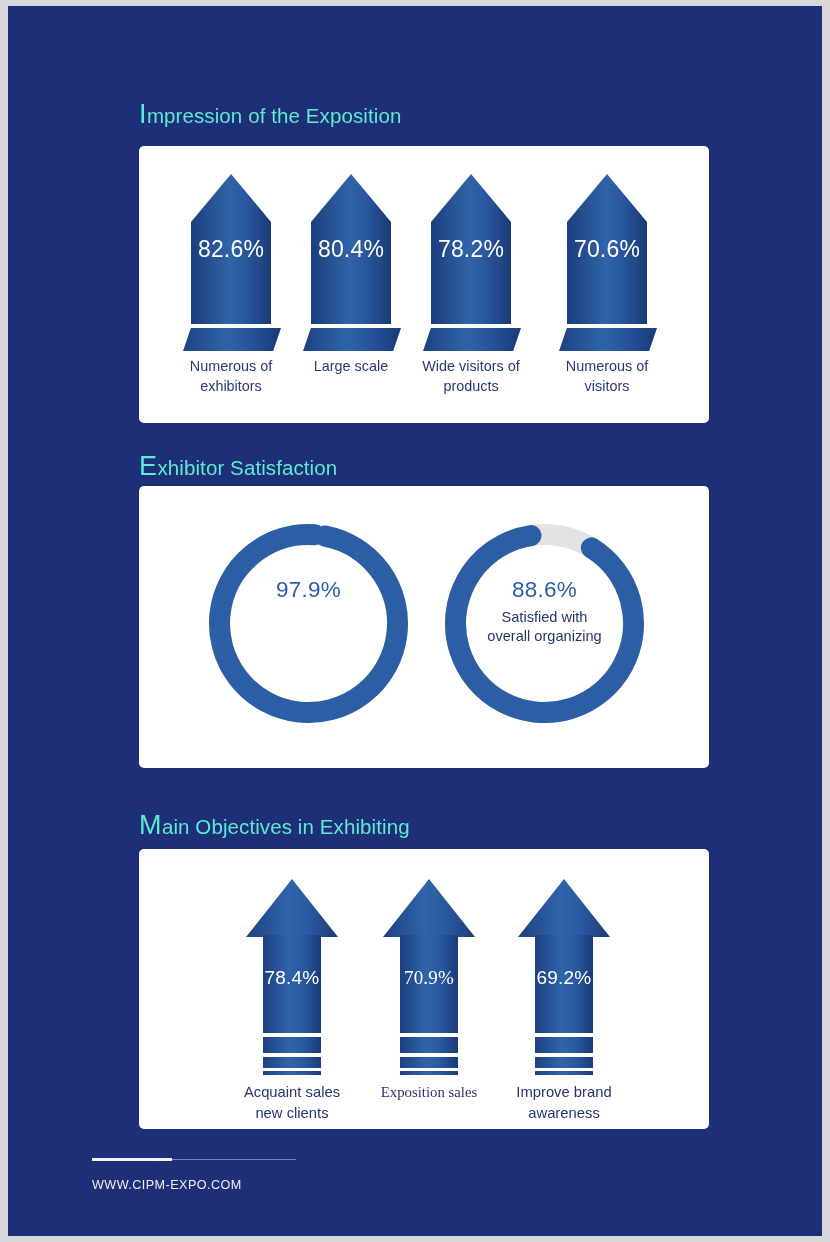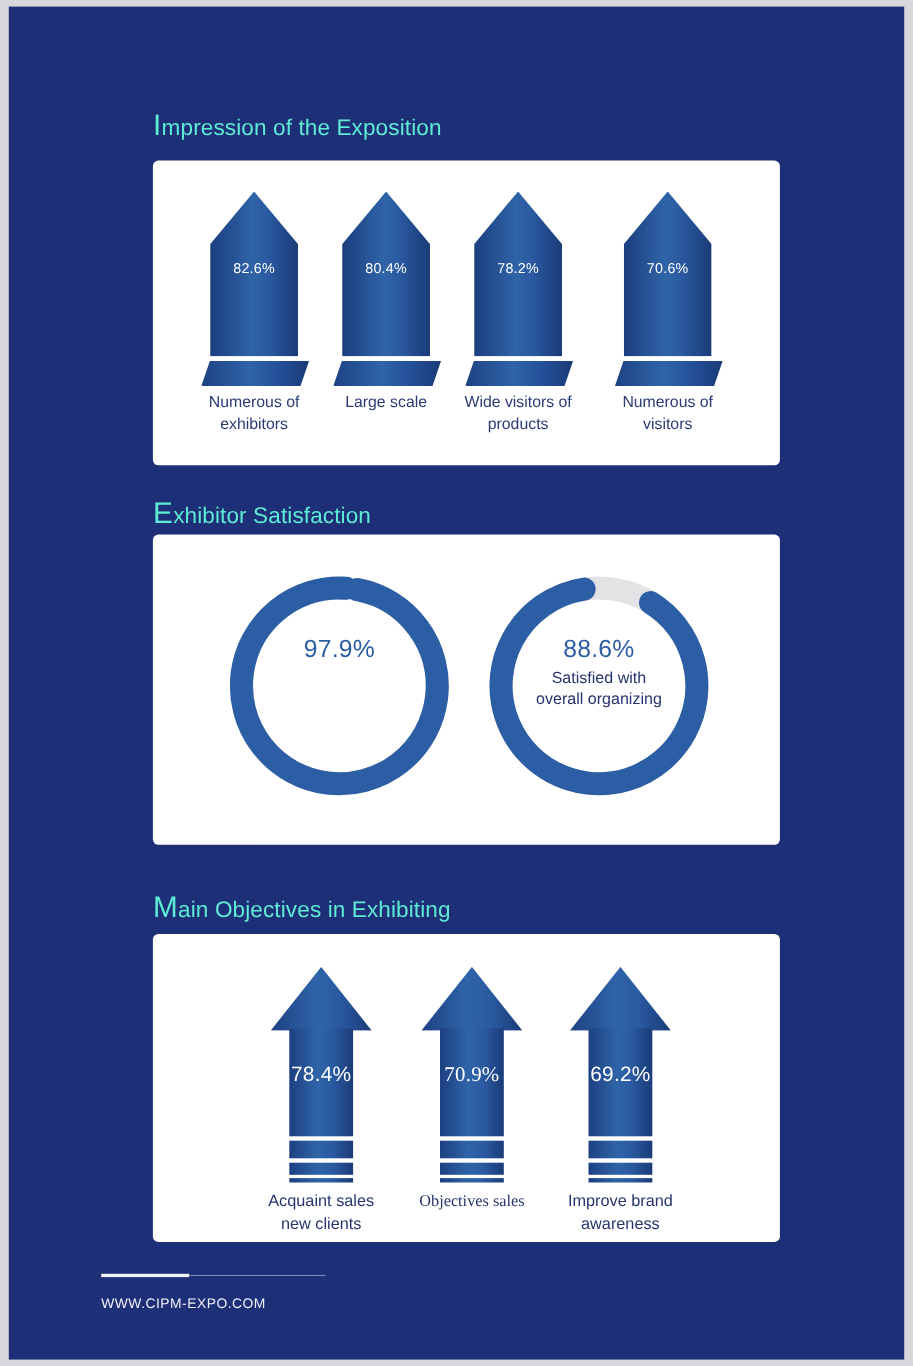--- a/index.html
+++ b/index.html
@@ -68,21 +68,21 @@
     background: linear-gradient(to right,#1b3e7e 0%, #2f64a8 48%, #2a59a0 66%, #1a3b77 100%);
     -webkit-clip-path: polygon(0% 32%, 50% 0%, 100% 32%, 100% 100%, 0% 100%);
     clip-path: polygon(0% 32%, 50% 0%, 100% 32%, 100% 100%, 0% 100%);
   }
   .bar-pct {
     position: absolute;
     left: 0; right: 0;
     top: 62px;
     text-align: center;
     color: #ffffff;
-    font-size: 13px;
+    font-size: 23px;
     font-weight: 400;
     letter-spacing: 0.2px;
   }
   .bar-base {
     position: absolute;
     left: 0;
     top: 154px;
     width: 98px;
     height: 23px;
     background: linear-gradient(to right,#1d4283 0%, #2f64a8 45%, #25519a 70%, #1a3b77 100%);
@@ -311,21 +311,21 @@
       </div>
 
       <div class="arrow-group" style="left:225px;font-family:Liberation Serif, serif;">
         <div class="arrow-head"></div>
         <div class="arrow-shaft"></div>
         <div class="arrow-stripe stripe-1"></div>
         <div class="arrow-stripe stripe-2"></div>
         <div class="arrow-stripe stripe-3"></div>
         <div class="arrow-pct">70.9%</div>
         <div class="arrow-label">
-          <div>Objectives sales</div>
+          <div>Exposition sales</div>
         </div>
       </div>
 
       <div class="arrow-group" style="left:360px;">
         <div class="arrow-head"></div>
         <div class="arrow-shaft"></div>
         <div class="arrow-stripe stripe-1"></div>
         <div class="arrow-stripe stripe-2"></div>
         <div class="arrow-stripe stripe-3"></div>
         <div class="arrow-pct">69.2%</div>

